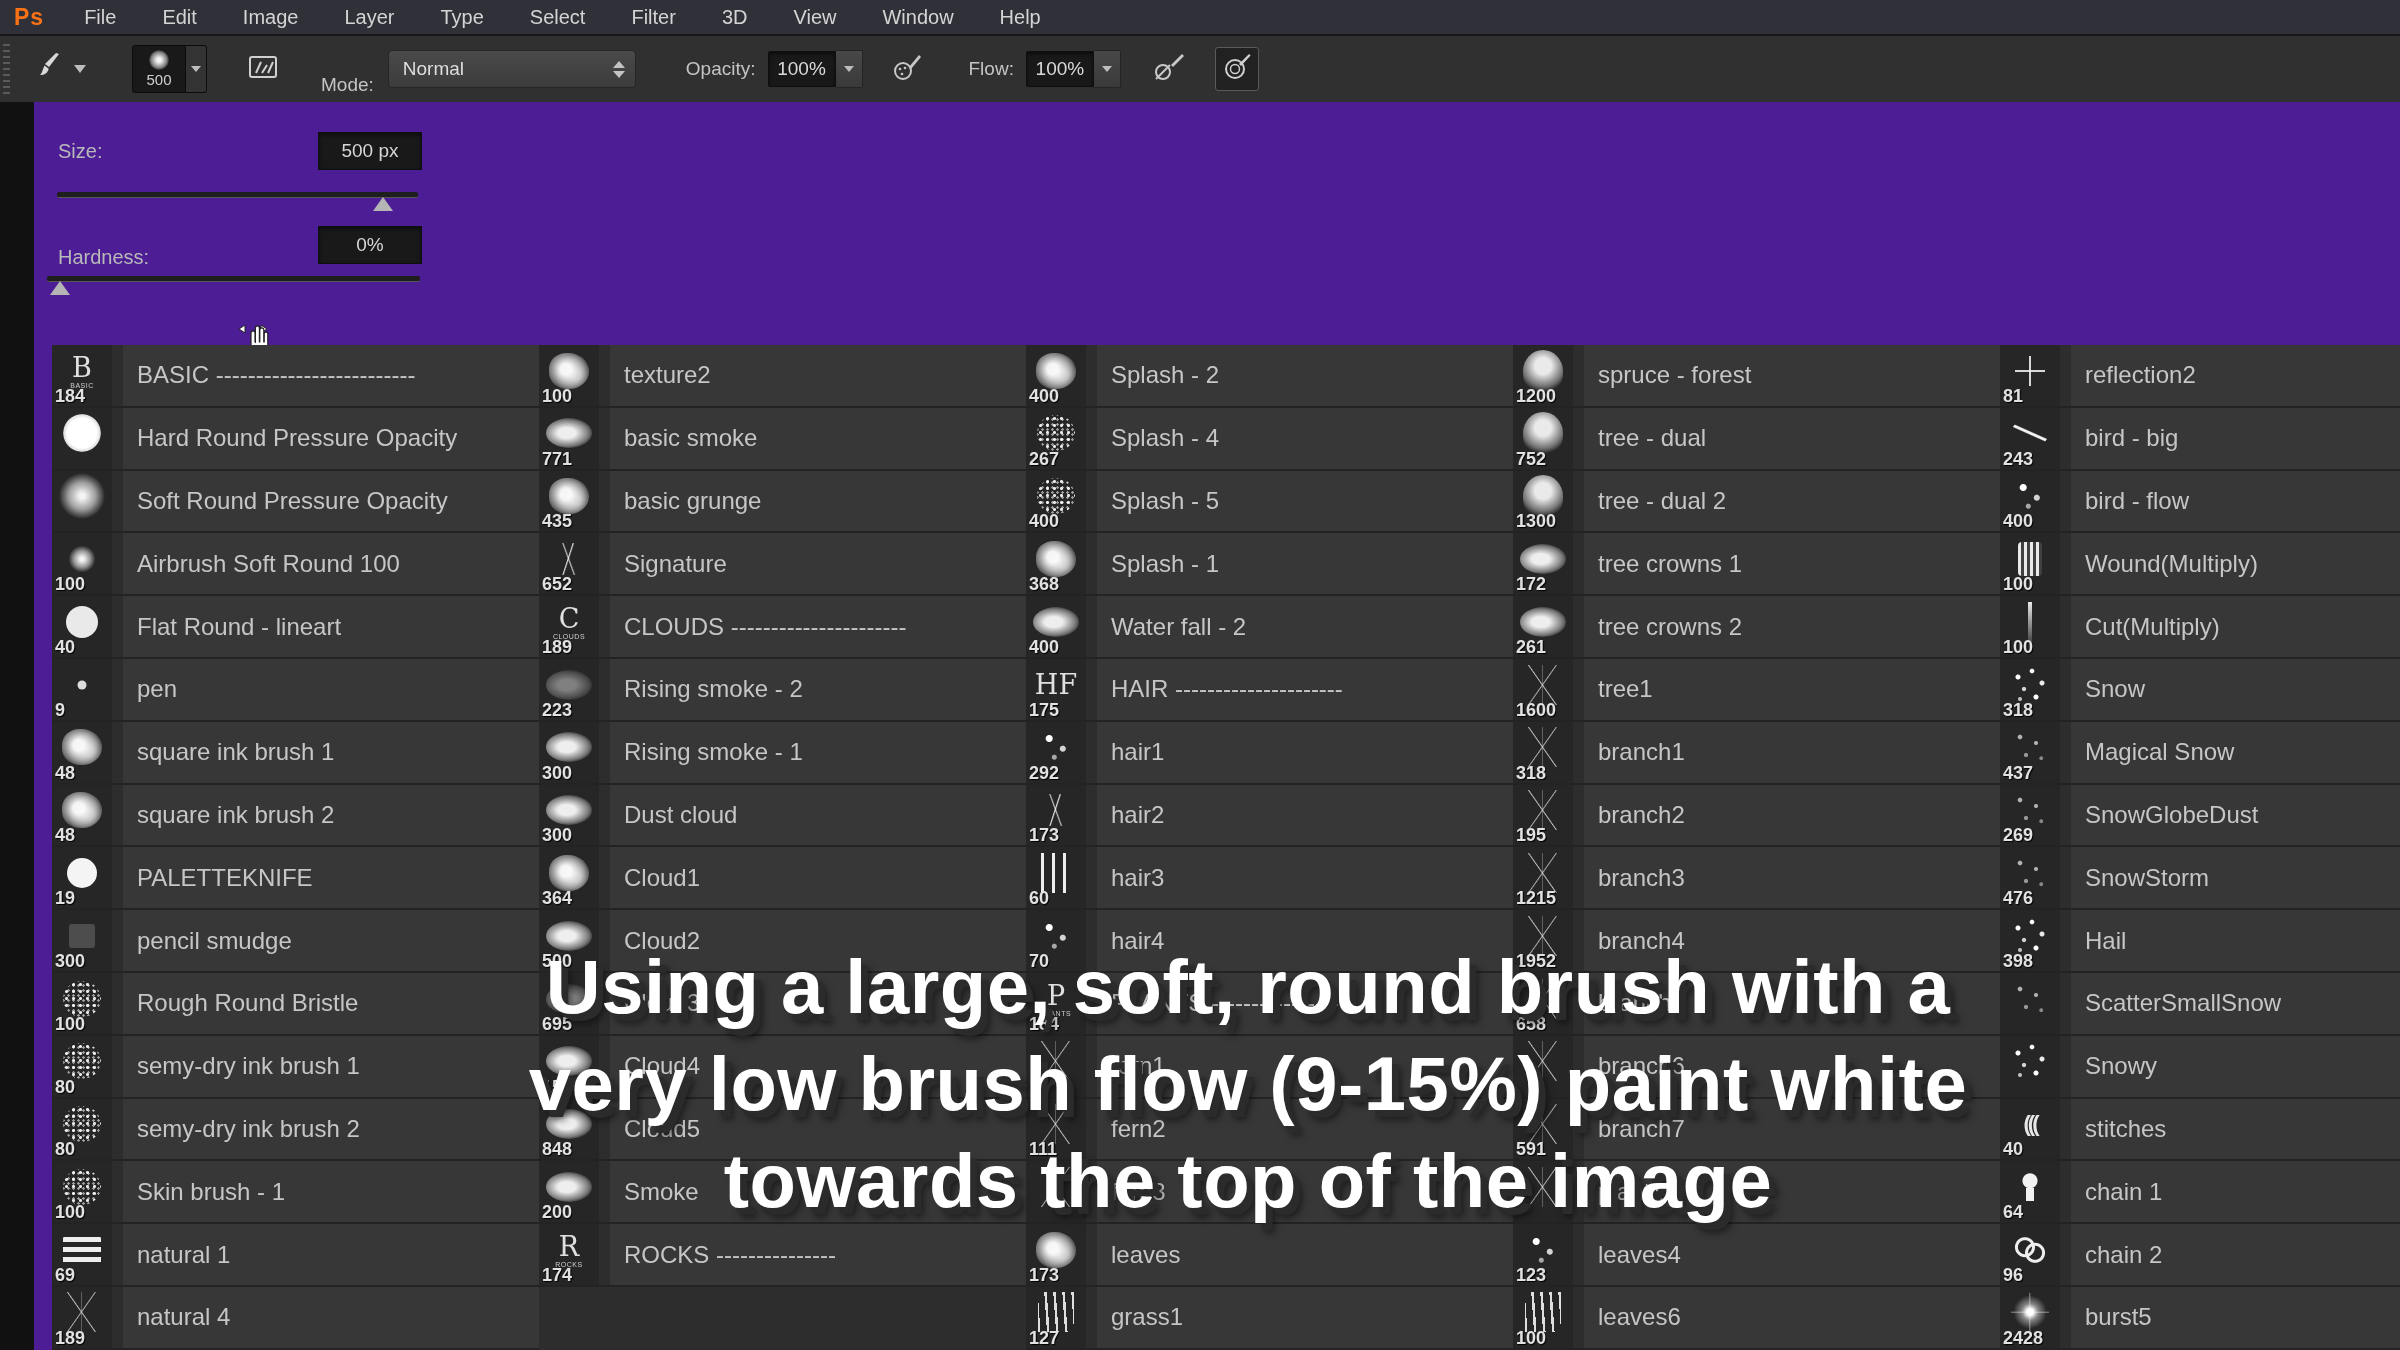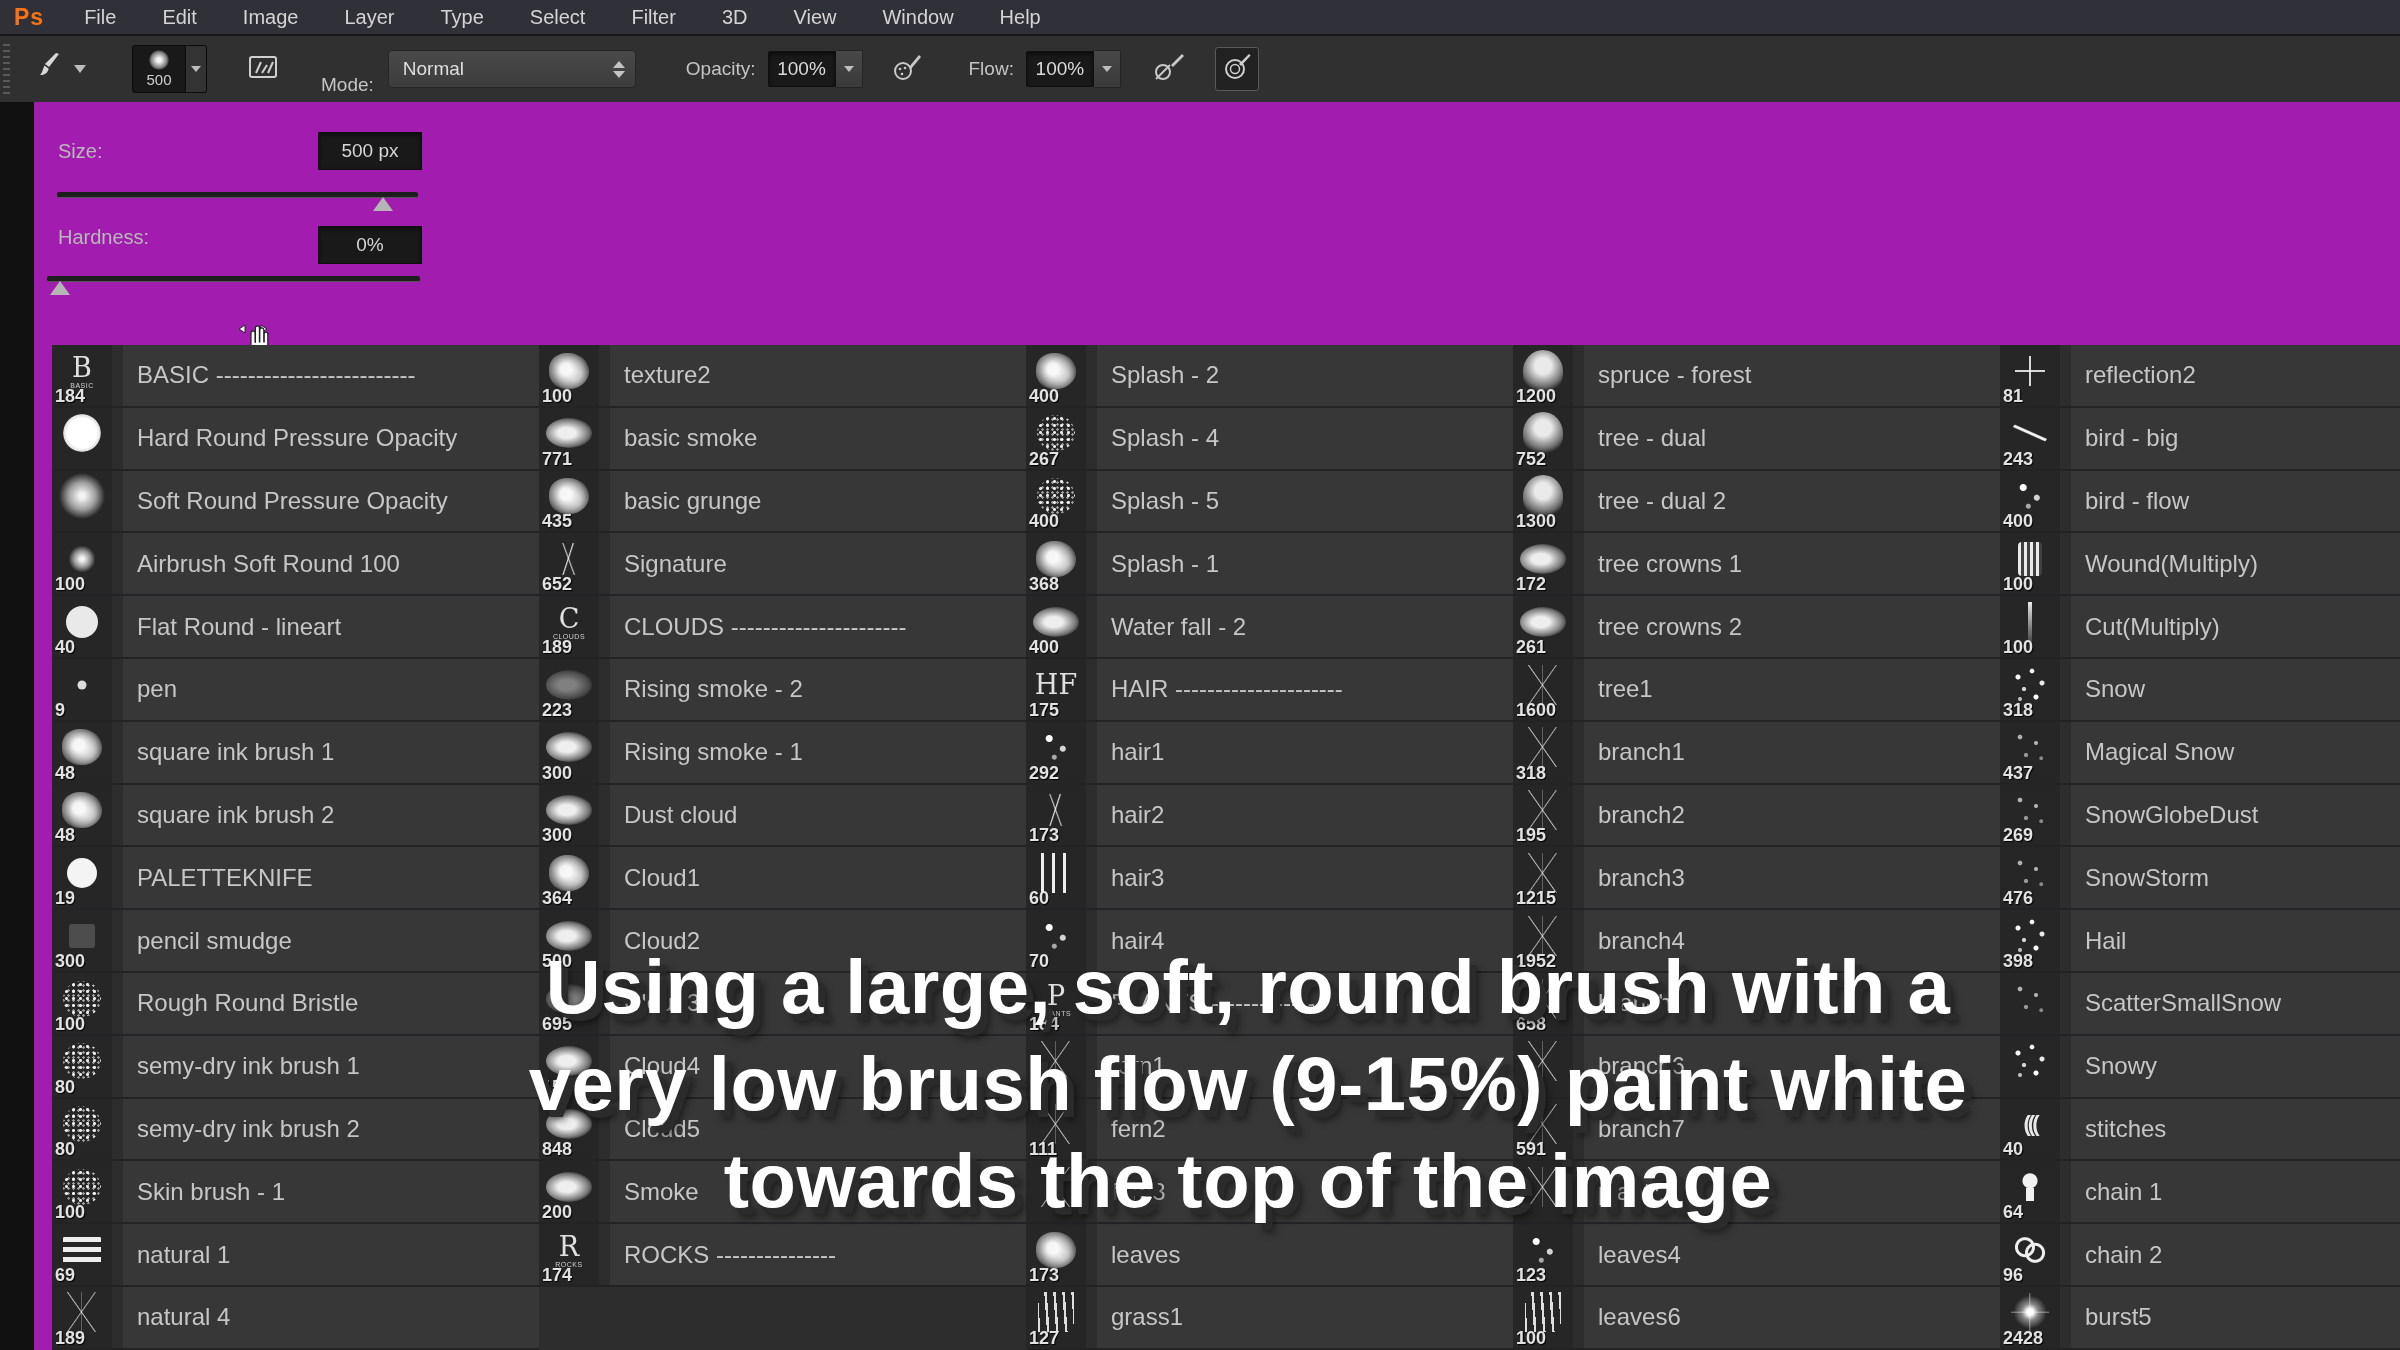--- a/index.html
+++ b/index.html
@@ -52,21 +52,21 @@
     box-shadow:inset 0 2px 4px rgba(0,0,0,.55);
     display:flex;align-items:center;justify-content:center;color:#dadada;border-radius:2px 0 0 2px;margin-left:12px;
   }
   .valarrow{height:36px;width:26px;background:linear-gradient(#484848,#3a3a3a);border:1px solid #242424;border-left:none;
     border-radius:0 2px 2px 0;display:flex;align-items:center;justify-content:center;}
   .valarrow .dd-arrow{border-left-width:5px;border-right-width:5px;border-top-width:6px;}
   .iconbtn{width:44px;height:44px;display:flex;align-items:center;justify-content:center;border-radius:3px;}
   .iconbtn.pressed{background:#212121;border:1px solid #5a5a5a;width:42px;height:42px;}
   
   .leftdark{position:absolute;left:0;top:102px;width:34px;bottom:0;background:#111;}
-  .panel{position:absolute;left:34px;top:102px;right:0;bottom:0;background:#a21caf;}
+  .panel{position:absolute;left:34px;top:102px;right:0;bottom:0;background:#4c1d95;}
   .sizewidget{position:absolute;left:0;top:0;width:470px;height:243px;color:#b9b9b9;font-size:20px;}
   .swlabel{position:absolute;left:24px;}
   .swbox{position:absolute;left:284px;width:102px;height:36px;background:#191919;border:1px solid #0e0e0e;
     box-shadow:inset 0 2px 4px rgba(0,0,0,.5);color:#d6d6d6;display:flex;align-items:center;justify-content:center;font-size:19px;}
   .track{position:absolute;height:5px;background:#1e1e1e;border-bottom:1px solid #565656;border-radius:2px;}
   .thumb{position:absolute;width:0;height:0;border-left:10px solid transparent;border-right:10px solid transparent;border-bottom:14px solid #b5b5b5;}
   
   .list{position:absolute;left:18px;top:243px;right:0;bottom:0;display:flex;background:#343434;}
   .bcol{width:487px;flex:none;background:#2d2d2d;}
   .bcol:last-child{flex:1;}
@@ -270,21 +270,21 @@
 
 <div class="leftdark"></div>
 <div class="panel">
 
   <div class="sizewidget">
     <div class="swlabel" style="top:38px;">Size:</div>
     <div class="swbox" style="top:30px;">500 px</div>
     <div class="track" style="left:23px;top:90px;width:361px;"></div>
     <div class="thumb" style="left:339px;top:95px;"></div>
 
-    <div class="swlabel" style="top:124px;">Hardness:</div>
+    <div class="swlabel" style="top:144px;">Hardness:</div>
     <div class="swbox" style="top:124px;">0%</div>
     <div class="track" style="left:13px;top:174px;width:373px;"></div>
     <div class="thumb" style="left:16px;top:179px;"></div>
   </div>
 
   <div class="scrubcursor">
     <svg width="46" height="48" viewBox="0 0 46 48">
       <path d="M8 6 l-6 4 6 4z M24 6 l6 4 -6 4z" fill="#fff" stroke="#222" stroke-width="1"></path>
       <path d="M20 46c-4 0-6-2-8-6l-4-8c-.8-1.6 1.2-3.4 2.8-2l3.2 3V14c0-2.8 4-2.8 4 0v9l.4.2V9c0-2.8 4-2.8 4 0v14h.4V11c0-2.8 4-2.8 4 0v12h.4v-8c0-2.6 3.6-2.6 3.6 0v16c0 8-4 15-10.8 15z" fill="#fff" stroke="#222" stroke-width="1.2"></path>
     </svg>

